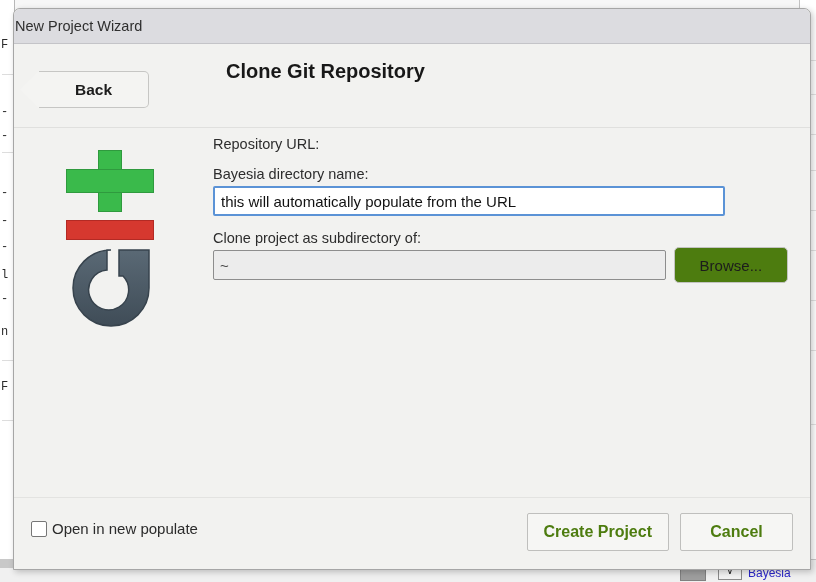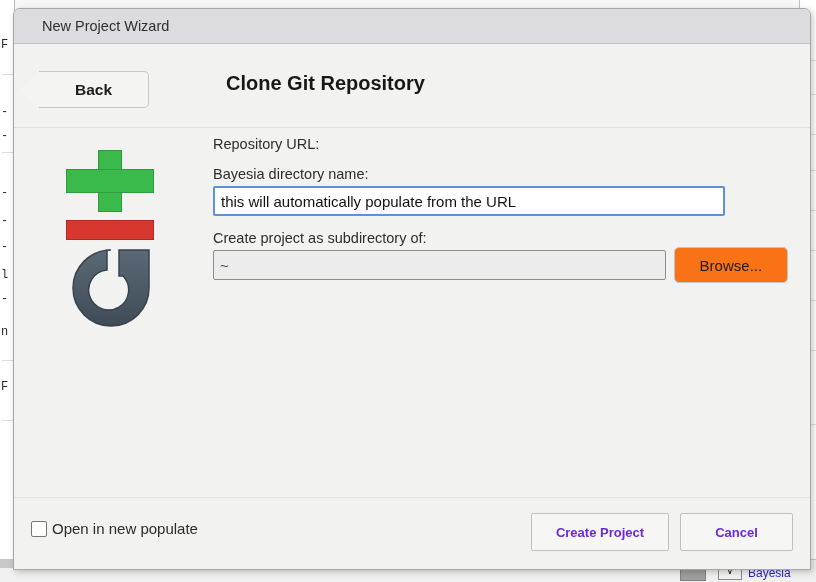--- a/index.html
+++ b/index.html
@@ -138,21 +138,21 @@
     box-sizing: border-box;
     overflow: hidden;
   }
   .titlebar {
     height: 35px;
     background: #dcdce0;
     border-bottom: 1px solid #c4c4c8;
     border-radius: 6px 6px 0 0;
     display: flex;
     align-items: center;
-    padding-left: 28px;
+    padding-left: 1px;
     box-sizing: border-box;
   }
   .titlebar-text {
     font-size: 14.5px;
     color: #2f2f2f;
   }
 
   .header {
     height: 84px;
     position: relative;
@@ -199,21 +199,21 @@
   .back-label {
     font-size: 15.5px;
     font-weight: bold;
     color: #1c1c1c;
     position: relative;
     z-index: 2;
   }
   .header-title {
     position: absolute;
     left: 212px;
-    top: 28px;
+    top: 16px;
     font-size: 20px;
     font-weight: bold;
     color: #181818;
   }
 
   .body-area {
     position: relative;
     height: 370px;
   }
 
@@ -291,21 +291,21 @@
   }
   .field-block { margin-bottom: 14px; }
   .row-inline {
     display: flex;
     align-items: flex-start;
   }
   .browse-button {
     margin-left: 8px;
     width: 115px;
     height: 36px;
-    background: #f97316;
+    background: #4d7c0f;
     border: 1px solid #c3c3c1;
     border-radius: 5px;
     font-family: "Liberation Sans", sans-serif;
     font-size: 15px;
     color: #1c1c1c;
     cursor: pointer;
     margin-top: -3px;
   }
 
   
@@ -345,22 +345,22 @@
     top: 15px;
     display: flex;
     gap: 11px;
   }
   .btn {
     height: 38px;
     background: #f6f6f4;
     border: 1px solid #bfbfbd;
     border-radius: 2px;
     font-family: "Liberation Sans", sans-serif;
-    font-size: 13px;
-    color: #6d28d9;
+    font-size: 16px;
+    color: #4d7c0f;
     cursor: pointer;
     padding: 0 16px;
   }
   .btn.primary {
     font-weight: bold;
     min-width: 138px;
   }
   .btn.secondary {
     min-width: 113px;
     font-weight: bold;
@@ -458,21 +458,21 @@
       <div class="field-block">
         <label class="field-label">Repository URL:</label>
       </div>
 
       <div class="field-block">
         <label class="field-label">Bayesia directory name:</label>
         <input class="text-input focused" type="text" autofocus="" value="this will automatically populate from the URL" style="">
       </div>
 
       <div class="field-block">
-        <label class="field-label">Create project as subdirectory of:</label>
+        <label class="field-label">Clone project as subdirectory of:</label>
         <div class="row-inline">
           <input class="text-input disabled" type="text" readonly="" value="~" style="">
           <button class="browse-button">Browse...</button>
         </div>
       </div>
 
     </div>
   </div>
 
   <div class="footer">

